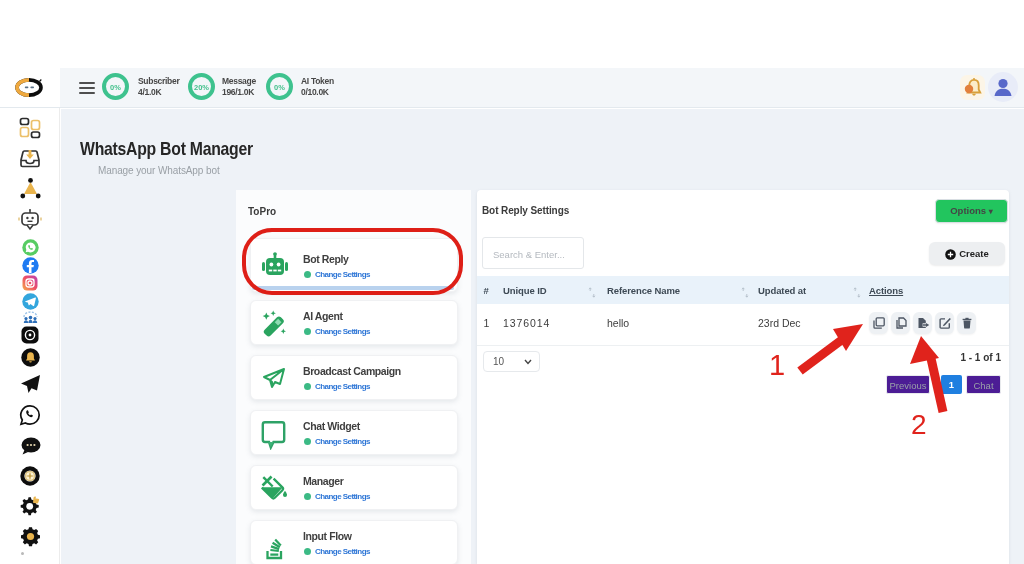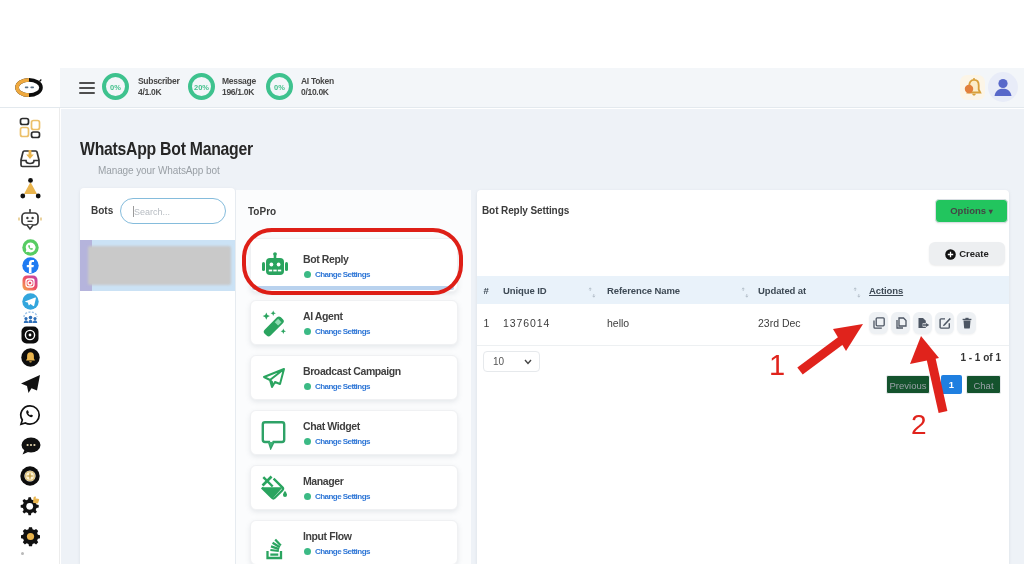--- a/index.html
+++ b/index.html
@@ -61,21 +61,21 @@
   .sort { position:absolute; top:8px; width:8px; height:11px; }
   .td { position:absolute; top:127px; font-size:10.5px; color:#3d3d3d; }
   #rowline { left:0; top:155px; width:532px; height:1px; background:#edf0f2; }
   .abtn { position:absolute; top:122px; width:19px; height:22px; background:#eef1f4; border-radius:6px;
           box-shadow:0 1px 2px rgba(0,0,0,.05); }
   .abtn svg { position:absolute; left:3.5px; top:5px; }
   #npsel { left:6px; top:161px; width:57px; height:21px; border:1px solid #e6e9ec; border-radius:4px; background:#fff; }
   #npsel .v { position:absolute; left:9px; top:4px; font-size:10px; color:#555; }
   #cnt { right:8px; top:162px; font-size:10px; font-weight:bold; color:#333; }
   .pg { position:absolute; top:185px; height:19px; font-size:9.5px; line-height:19px; text-align:center; }
-  .pgw { background:#14532d; border:1px solid #e8eaed; color:#9aa1a8; border-radius:2px; }
+  .pgw { background:#4c1d95; border:1px solid #e8eaed; color:#9aa1a8; border-radius:2px; }
   .pgb { background:#1f7fe0; color:#fff; border-radius:2px; font-weight:bold; }
 
   
   .rednum { position:absolute; color:#e0231c; font-size:27px; }
 </style>
 </head>
 <body>
 <div id="stage">
   <div class="abs" id="hdr"></div>
   <div class="abs" id="sidebar"></div>
@@ -118,31 +118,20 @@
   </svg>
   <div class="abs" style="left:988px; top:72px; width:30px; height:30px; background:#e8ecf8; border-radius:50%;"></div>
   <svg class="abs" style="left:988px; top:72px;" width="30" height="30" viewBox="0 0 30 30">
     <circle cx="15" cy="11.5" r="4.6" fill="#5868c9"></circle>
     <path d="M6.5 24 C7.5 18.5 11 16.8 15 16.8 C19 16.8 22.5 18.5 23.5 24 Z" fill="#5868c9"></path>
   </svg>
 
   <div class="abs" id="h1">WhatsApp Bot Manager</div>
   <div class="abs" id="h2">Manage your WhatsApp bot</div>
 
-  <div class="abs" id="bots">
-    <div class="abs" id="botslbl">Bots</div>
-    <div class="abs" id="botsearch">
-        <div style="position:absolute;left:12px;top:7px;width:1px;height:11px;background:#9a9a9a;"></div>
-        <span>Search...</span>
-      </div>
-    <div class="abs" id="botrow">
-        <div class="purp"></div>
-        <div class="blob"></div>
-      </div>
-  </div>
 
   <div class="abs" id="topro">
     <div class="abs" id="toprolbl">ToPro</div>
   <div class="mitem" style="top: 48px; height: 54px;">
         <div class="micon" style="top:11px;"><svg width="32" height="32" viewBox="0 0 32 32">
             <rect x="7" y="8" width="18" height="17" rx="4" fill="#2aa45f"></rect>
             <rect x="14.7" y="3" width="2.6" height="5" fill="#2aa45f"></rect>
             <circle cx="16" cy="4" r="1.8" fill="#2aa45f"></circle>
             <rect x="3" y="12" width="3" height="9" rx="1.5" fill="#2aa45f"></rect>
             <rect x="26" y="12" width="3" height="9" rx="1.5" fill="#2aa45f"></rect>
@@ -211,20 +200,23 @@
           </svg></div>
         <div class="mtitle" style="top:9px;">Input Flow</div>
         <div class="mdot" style="top:27px;"></div>
         <div class="mset" style="top:26px;">Change Settings</div>
       </div>
     </div>
 
   <div class="abs" id="panel">
     <div class="abs" id="ptitle">Bot Reply Settings</div>
     <div class="abs" id="optbtn">Options <span style="font-size:8px;">▾</span></div>
+    <div class="abs" id="psearch">
+        <span>Search &amp; Enter...</span>
+      </div>
     <div class="abs" id="createbtn"><svg style="vertical-align:-2.5px; margin-right:3px;" width="11" height="11" viewBox="0 0 11 11">
           <circle cx="5.5" cy="5.5" r="5.3" fill="#111"></circle>
           <path d="M5.5 2.8 v5.4 M2.8 5.5 h5.4" stroke="#fff" stroke-width="1.3"></path>
         </svg>Create</div>
     <div class="abs" id="thead">
       <div class="th" style="left:6.5px;">#</div>
       <div class="th" style="left:26px;">Unique ID</div>
       <div class="sort" style="left:111px;"><svg width="8" height="11" viewBox="0 0 8 11">
             <path d="M2.2 4 L2.2 1 M1 2.2 L2.2 0.8 L3.4 2.2" stroke="#b3bfca" stroke-width="0.9" fill="none"></path>
             <path d="M5.8 7 L5.8 10 M4.6 8.8 L5.8 10.2 L7 8.8" stroke="#b3bfca" stroke-width="0.9" fill="none"></path>

